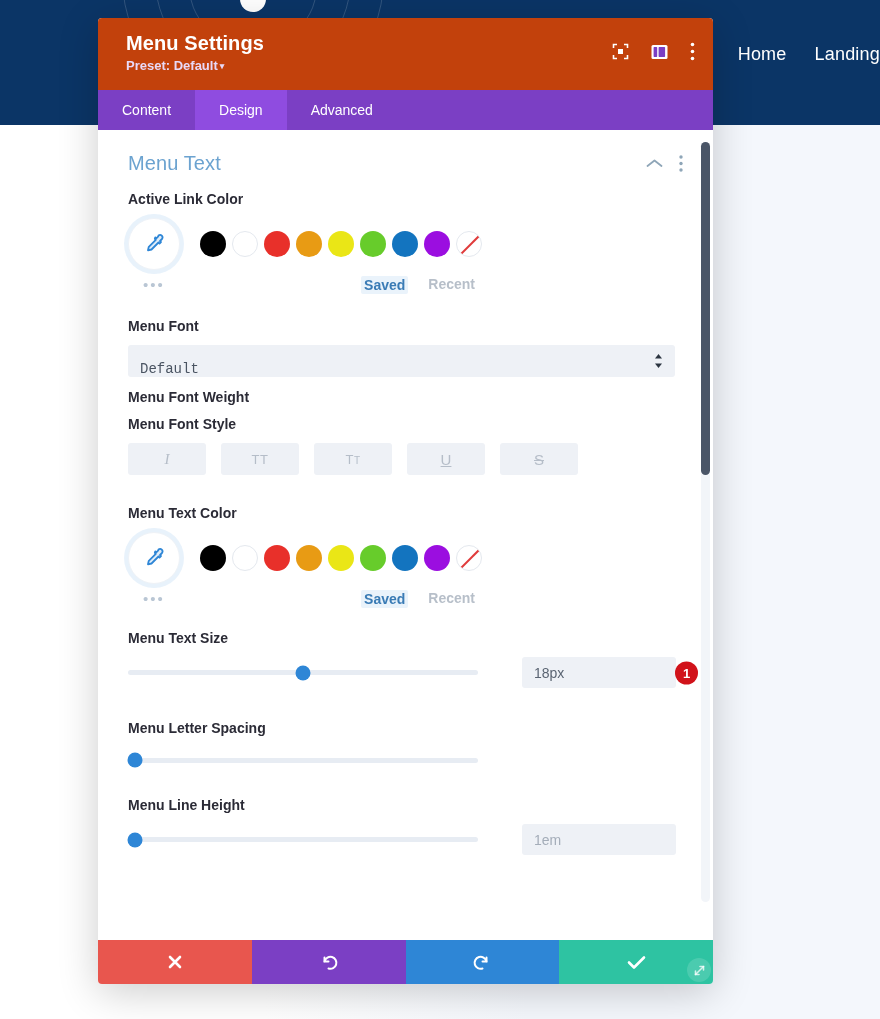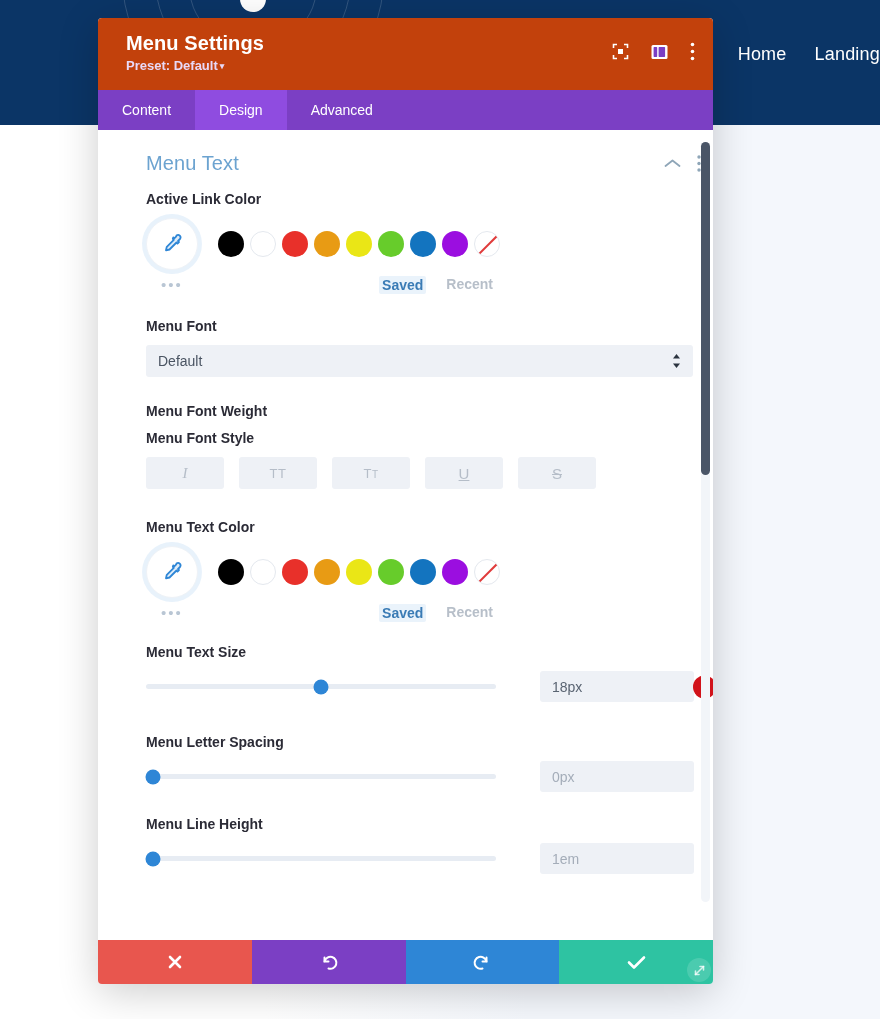--- a/index.html
+++ b/index.html
@@ -143,21 +143,21 @@
 
   .modal-body {
     position: relative;
     flex: 1 1 auto;
     background: #ffffff;
     overflow: hidden;
     padding: 0 0 0 0;
   }
   .body-inner {
     position: absolute;
-    left: 18px; top: 0;
+    left: 0; top: 0;
     width: 615px;
     padding: 22px 30px 0 30px;
   }
 
   .section-head {
     display: flex;
     align-items: center;
     justify-content: space-between;
     padding-bottom: 16px;
   }
@@ -245,23 +245,24 @@
   .sr-tab.recent { color: #b7bfc9; }
 
   
   .select-box {
     position: relative;
     width: 547px;
     height: 32px;
     background: #eef1f6;
     border-radius: 3px;
     display: flex;
-    align-items: center;
+    align-items: flex-end;
     padding: 0 12px;
-    margin-bottom: 26px;
+    margin-bottom: 12px;
+    font-family: Liberation Mono, monospace;
   }
   .select-value { font-size: 14px; color: #4a5462; }
   .select-value.muted { color: #97a0ad; }
   .select-arrows {
     position: absolute;
     right: 12px;
     top: 50%;
     transform: translateY(-50%);
     display: flex;
     flex-direction: column;
@@ -593,23 +594,20 @@
           </div>
         </div>
 
         <div class="slider-field" style="margin-top:32px">
           <div class="field-label">Menu Letter Spacing</div>
           <div class="slider-row">
             <div class="slider-track-wrap">
               <div class="slider-track"></div>
               <div class="slider-handle" style="left:2%"></div>
             </div>
-            <div class="slider-value-box muted">
-              <span>0px</span>
-            </div>
           </div>
         </div>
 
         <div class="slider-field" style="">
           <div class="field-label">Menu Line Height</div>
           <div class="slider-row">
             <div class="slider-track-wrap">
               <div class="slider-track"></div>
               <div class="slider-handle" style="left:2%"></div>
             </div>

